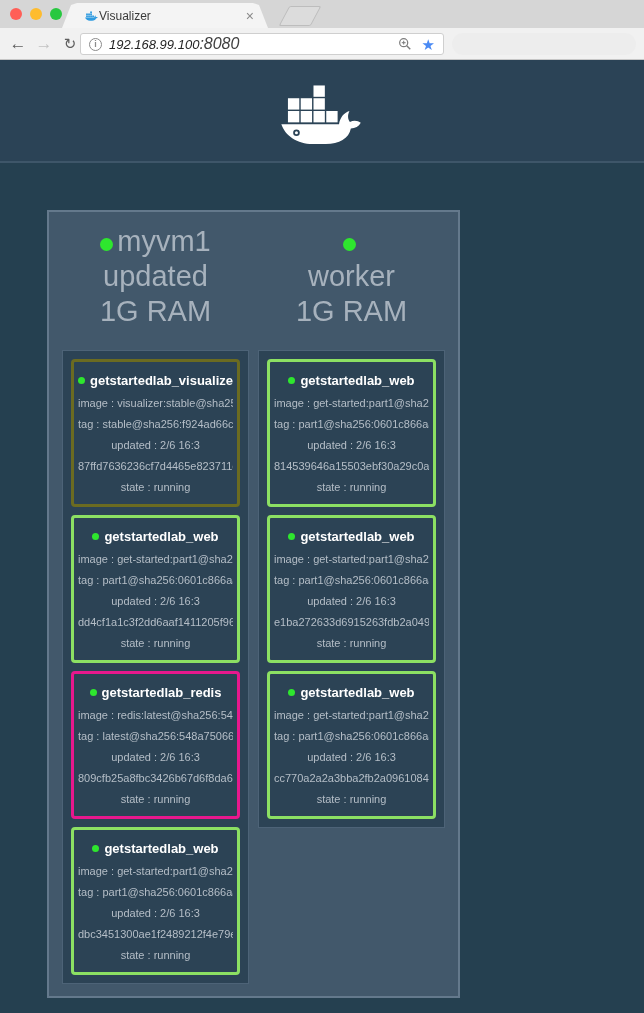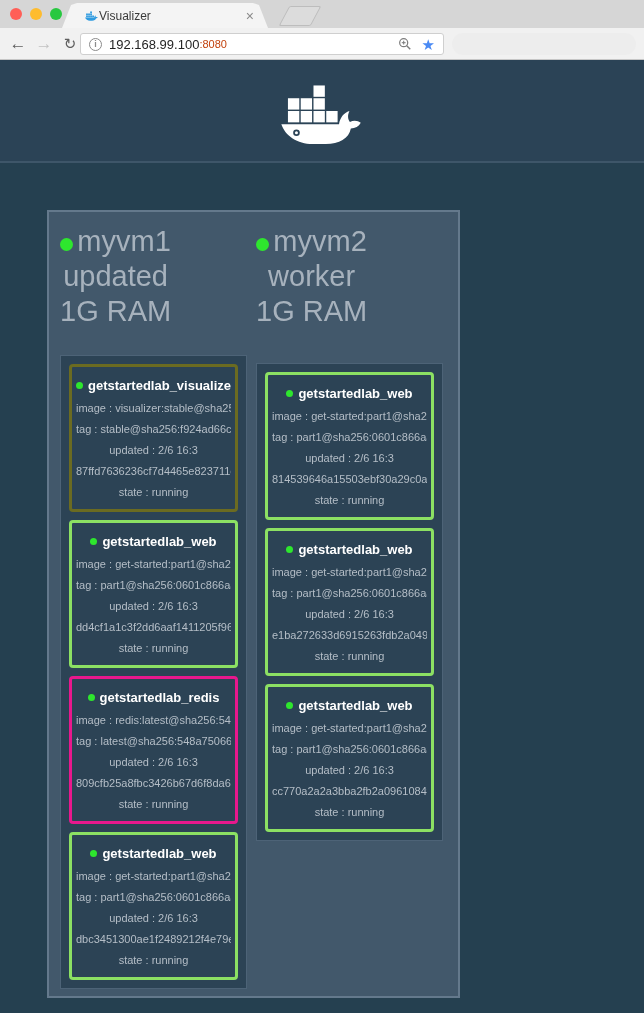--- a/index.html
+++ b/index.html
@@ -18,33 +18,33 @@
   .newtab { position:absolute; left:284px; top:6px; width:32px; height:20px; background:#dcdcdc;
             border:1px solid #bdbdbd; transform:skewX(-28deg); border-radius:2px; }
   .toolbar { position:absolute; top:28px; left:0; width:644px; height:32px; background:#f1f1f1;
              border-bottom:1px solid #c6c6c6; }
   .navbtn { position:absolute; top:4px; font-size:17px; line-height:24px; width:24px; text-align:center; color:#5f5f5f; }
   .nav-back { left:6px; } .nav-fwd { left:32px; color:#c2c2c2; } .nav-reload { left:58px; font-size:15px; }
   .omnibox { position:absolute; left:80px; top:5px; width:364px; height:22px; background:#fff;
              border:1px solid #cfcfcf; border-radius:3px; display:flex; align-items:center; padding:0 8px; }
   .info-ic { width:13px; height:13px; border:1px solid #8b8b8b; border-radius:50%; color:#8b8b8b;
              font-size:9px; line-height:11px; text-align:center; font-weight:bold; margin-right:7px; flex:none; }
-  .url-host { font-size:13px; color:#242424; }
-  .url-port { font-size:11px; color:#c2410c; flex:1; }
+  .url-host { font-size:13px; color:#242424;font-style:italic; }
+  .url-port { font-size:16px; color:#404040; flex:1;font-style:italic; }
   .zoom-ic { flex:none; margin-right:10px; }
   .star-ic { font-size:15px; color:#4a8af4; flex:none; line-height:15px; }
   .toolbar-extra { position:absolute; left:452px; top:5px; width:184px; height:22px; background:#ededed; border-radius:11px; }
 
   
   .content { position:absolute; top:60px; left:0; width:644px; height:953px; background:#254050; }
   .app-header { height:103px; background:#2b4356; border-bottom:2px solid #3e5669;
                 display:flex; align-items:center; justify-content:center; }
   .panel { position:absolute; left:47px; top:150px; width:413px; height:788px;
            background:#42586b; border:2px solid #64798c; display:flex; padding:10px 11px; }
-  .node { width:192px; display:flex; flex-direction:column; align-items:flex-start;gap:13px; }
+  .node { width:192px; display:flex; flex-direction:column; align-items:center; }
   .node + .node { margin-left:5px; }
   .node-title { text-align:center; color:#a7b2bd; font-size:29px; line-height:35px; margin-top:2px; margin-bottom:13px; height:113px; }
   .node-dot { display:inline-block; width:13px; height:13px; border-radius:50%; margin-right:4px; }
   .tasks { background:#2c4355; border:1px solid #4d6377; padding:8px; width:187px; }
   .card { width:169px; height:148px; border:3px solid; border-radius:4px; background:#2c4355;
           display:flex; flex-direction:column; justify-content:space-evenly; padding:2px 4px; overflow:hidden; }
   .card + .card { margin-top:8px; }
   .card-title { text-align:center; font-size:13px; font-weight:bold; color:#ffffff; white-space:nowrap; overflow:hidden; }
   .card-dot { display:inline-block; width:7px; height:7px; border-radius:50%; margin-right:5px; vertical-align:1px; }
   .line { text-align:center; font-size:11px; color:#b5bec7; white-space:nowrap; overflow:hidden; }
@@ -161,21 +161,21 @@
             <div class="line"><span>updated : 2/6 16:3</span></div>
             <div class="line"><span>dbc3451300ae1f2489212f4e79e6222</span></div>
             <div class="line"><span>state : running</span></div>
           </div>
 
         </div>
       </div>
 
       <div class="node">
         <div class="node-title">
-          <span class="node-dot" style="background-color: rgb(46, 230, 46);"></span><span>myvm2</span><br>
+          <span class="node-dot" style="background-color: rgb(46, 230, 46);"></span><br>
           <span>worker</span><br>
           <span>1G RAM</span>
         </div>
         <div class="tasks">
 
           <div class="card" style="border-color: rgb(140, 224, 99);">
             <div class="card-title"><span class="card-dot" style="background-color: rgb(46, 230, 46);"></span><span>getstartedlab_web</span></div>
             <div class="line"><span>image : get-started:part1@sha256:06</span></div>
             <div class="line"><span>tag : part1@sha256:0601c866aab2a4</span></div>
             <div class="line"><span>updated : 2/6 16:3</span></div>

